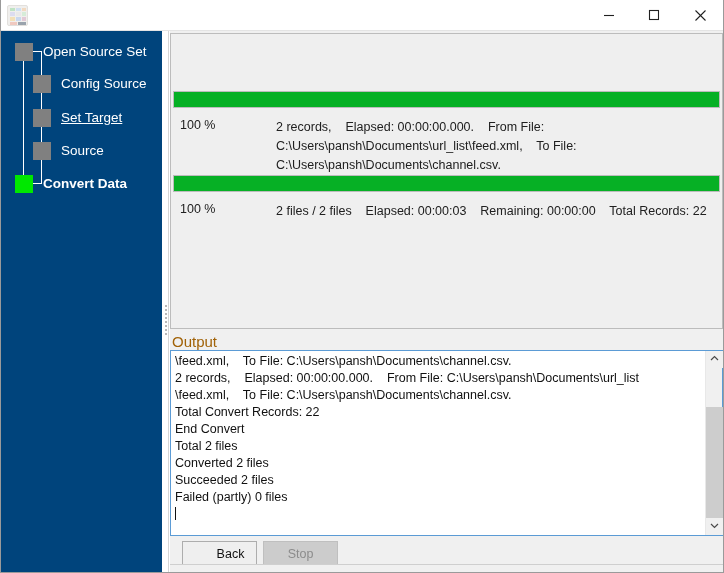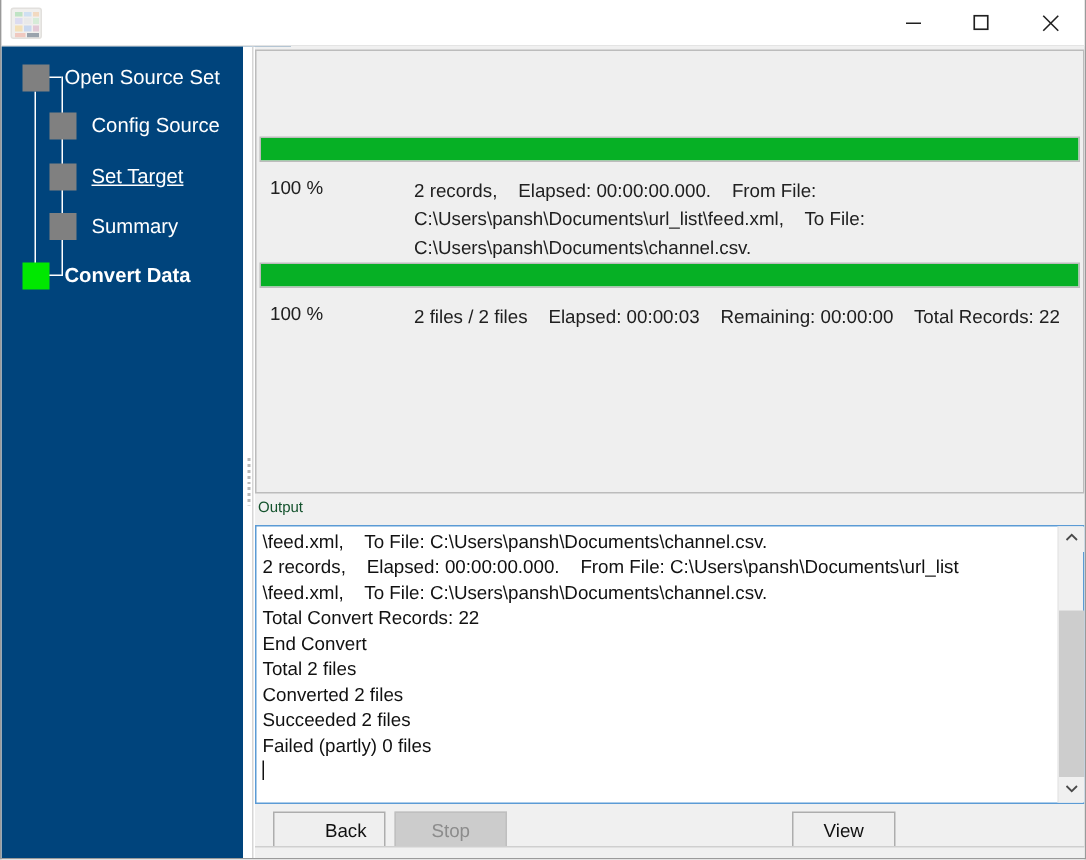--- a/index.html
+++ b/index.html
@@ -149,22 +149,22 @@
     line-height: 19px;
     word-break: break-word;
     white-space: pre-wrap;
   }
   #pmsg1 { top: 84px; }
   #pmsg2 { top: 168px; }
 
   
   #output-label {
     position: absolute; left: 2px; top: 302px;
-    font-size: 10px;
-    color: #14532d;
+    font-size: 15px;
+    color: #a16207;
   }
   #output-box {
     position: absolute; left: 0px; top: 319px;
     width: 553px; height: 186px;
     background: #ffffff;
     border: 1px solid #5b9bd5;
   }
   #output-text {
     position: absolute; left: 0; top: 0;
     width: 534px; height: 184px;
@@ -295,21 +295,21 @@
       <div class="lbl" style="left:28px;">Config Source</div>
     </div>
 
     <div class="step done" style="left:32px;top:76px;">
       <div class="box" style="background: rgb(128, 128, 128);"></div>
       <div class="lbl" style="left:28px;text-decoration:underline;">Set Target</div>
     </div>
 
     <div class="step done" style="left:32px;top:109px;">
       <div class="box" style="background: rgb(128, 128, 128);"></div>
-      <div class="lbl" style="left:28px;">Summary</div>
+      <div class="lbl" style="left:28px;">Source</div>
     </div>
 
     <div class="step current" style="left:14px;top:142px;">
       <div class="box" style="background: rgb(0, 232, 0);"></div>
       <div class="lbl" style="left:28px;">Convert Data</div>
     </div>
   </div>
 
   <div id="splitter">
     <div class="grip"></div>
@@ -358,20 +358,19 @@
           <svg width="9" height="7" viewBox="0 0 9 7">
             <polyline points="1,2 4.5,5.5 8,2" fill="none" stroke="#4a4a4a" stroke-width="1.2"></polyline>
           </svg>
         </div>
       </div>
     </div>
 
     <div id="buttonbar">
       <button class="btn" id="btn-back">Back</button>
       <button class="btn disabled" id="btn-stop" disabled="">Stop</button>
-      <button class="btn" id="btn-view">View</button>
     </div>
 
   </div>
 
   <div id="bottom-strip"></div>
 
 </div>
 
 </body></html>

